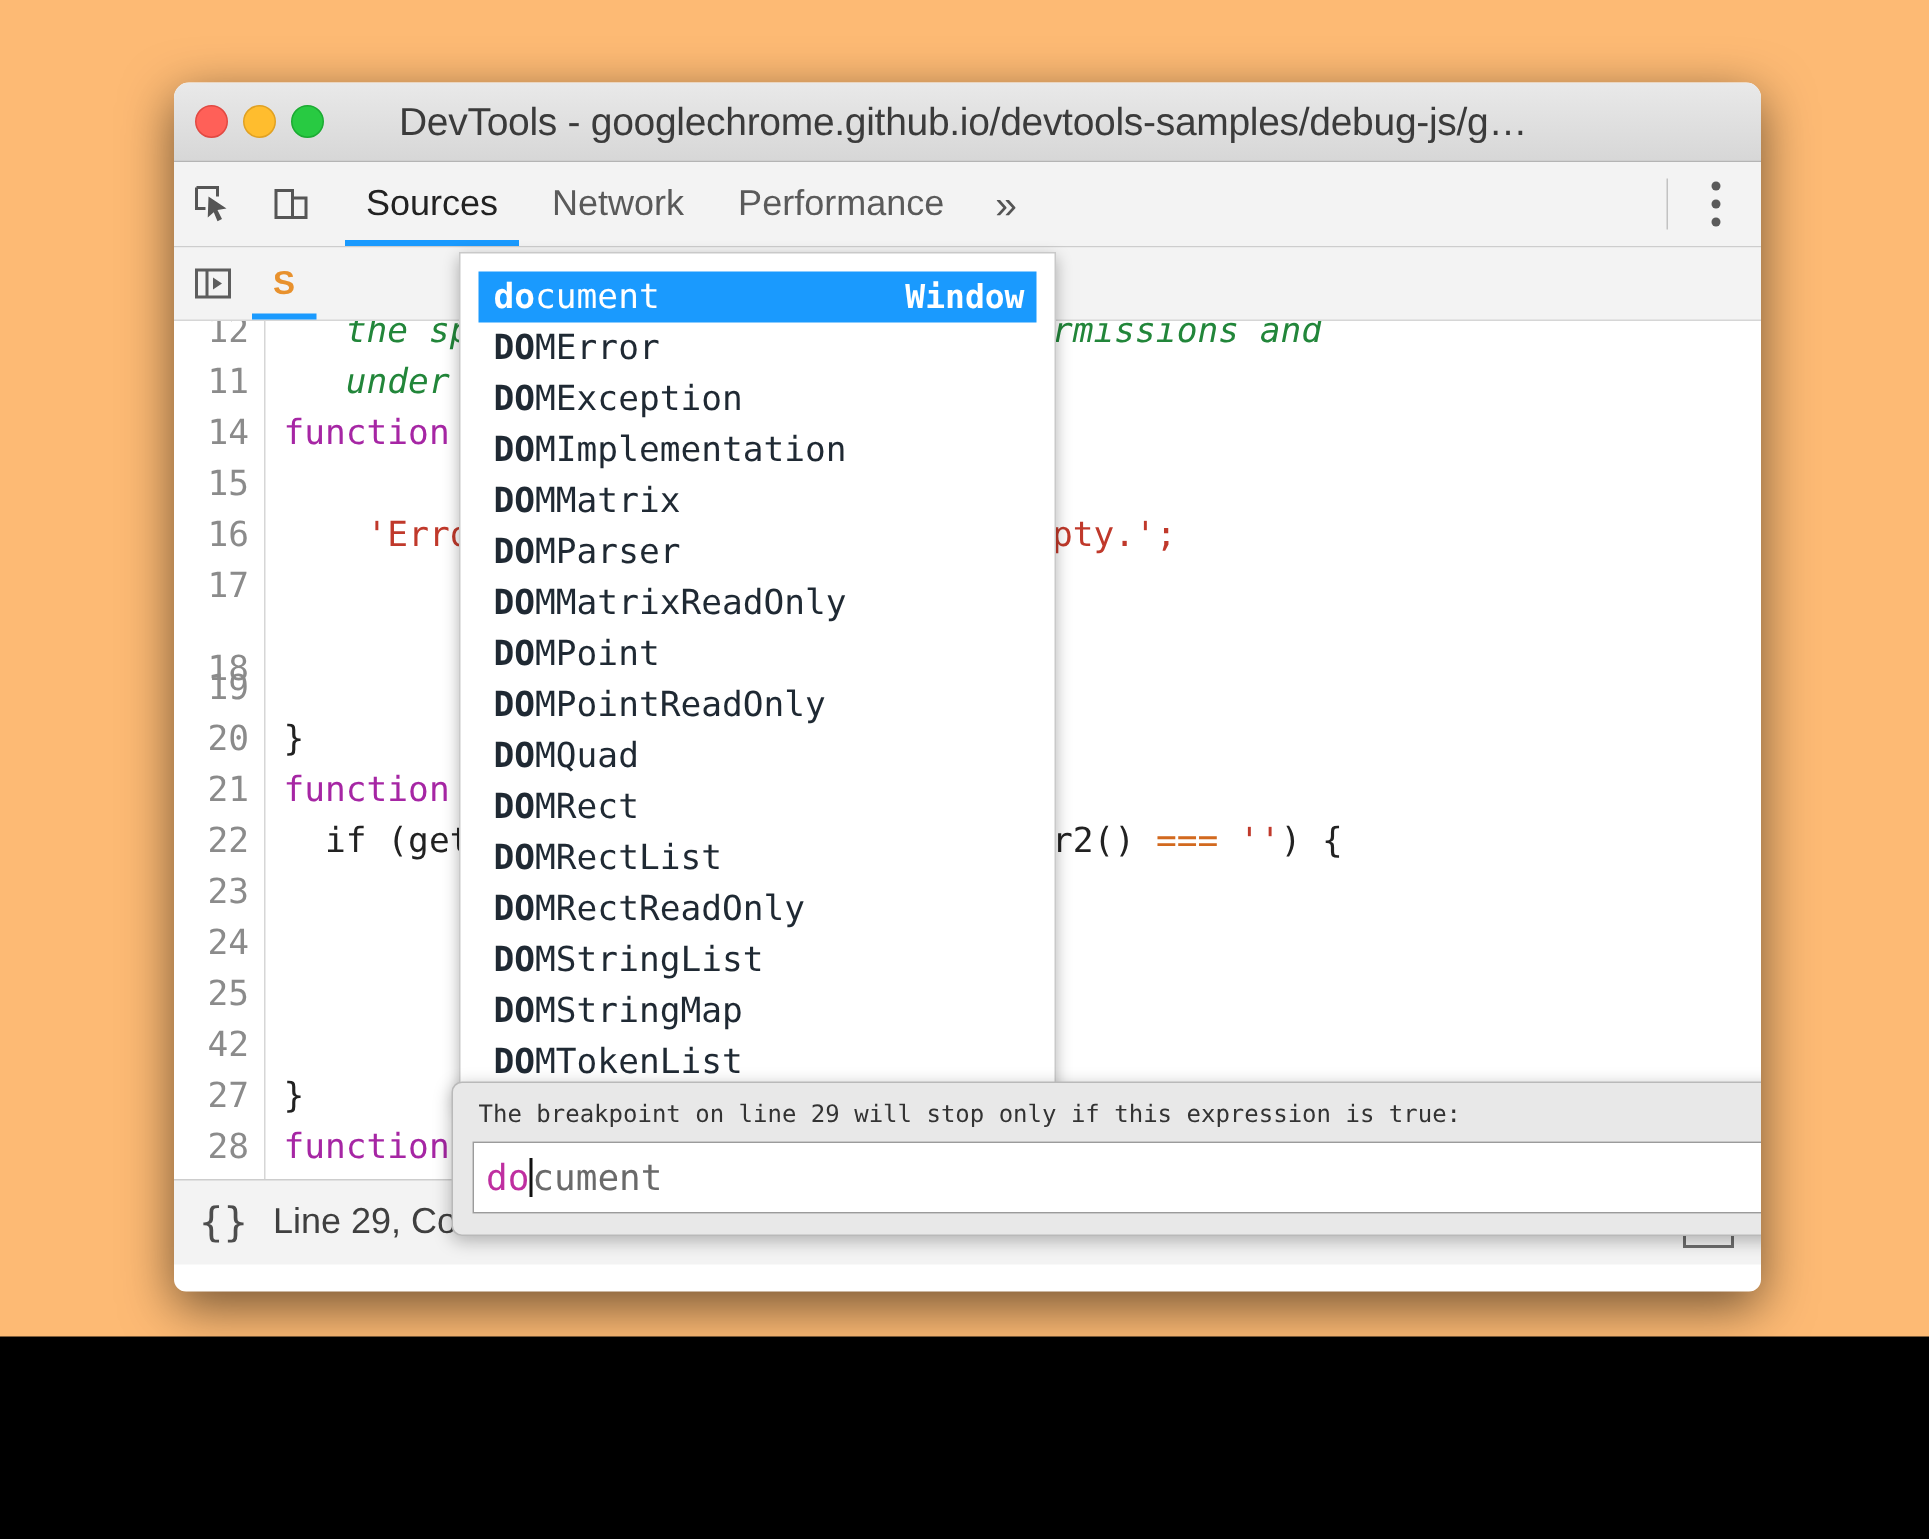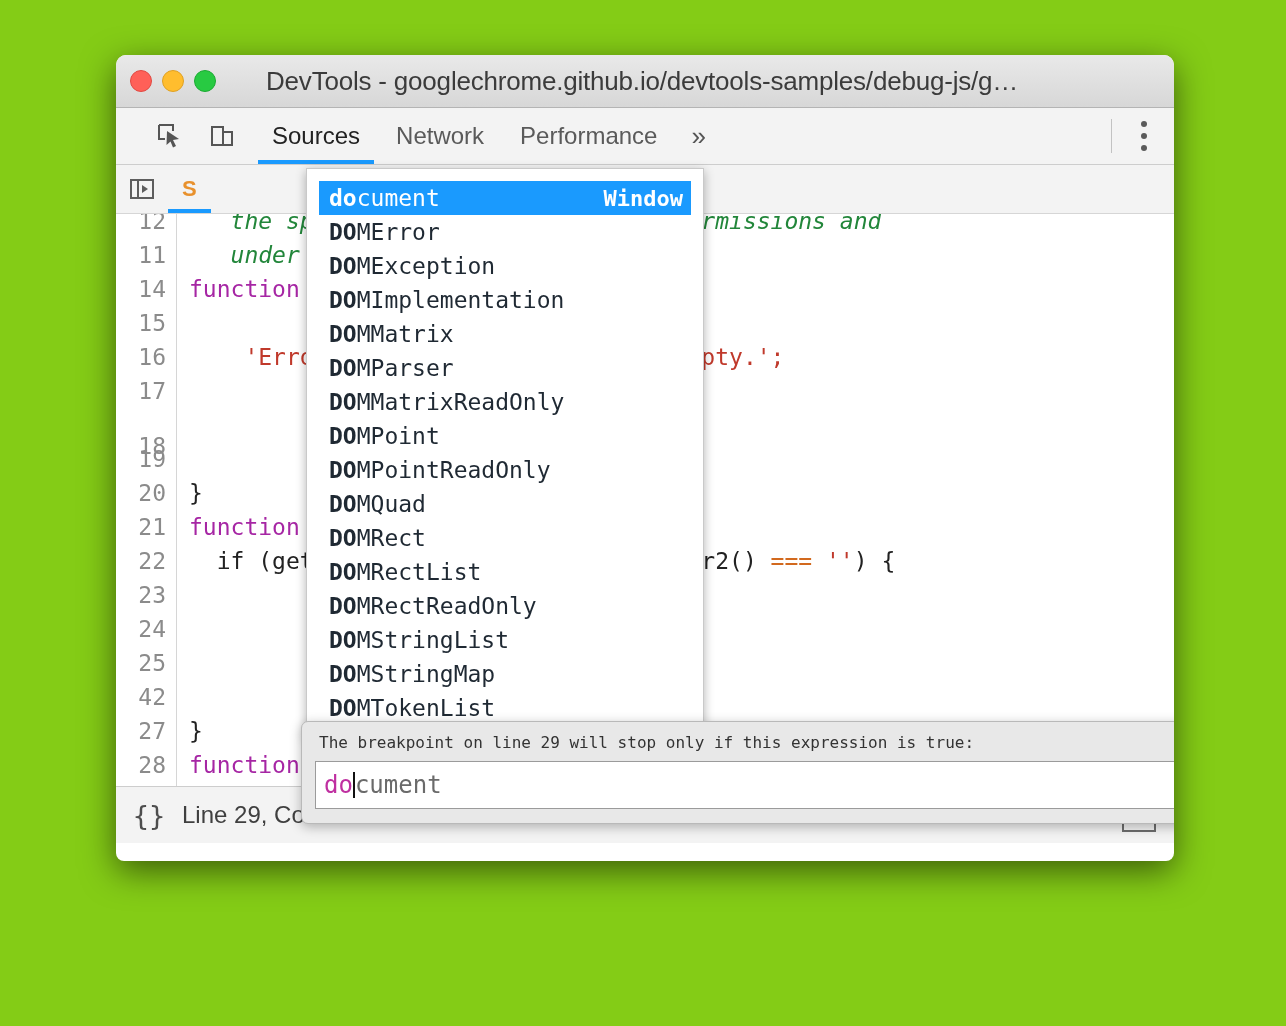--- a/index.html
+++ b/index.html
@@ -8,22 +8,22 @@
     background: #000000;
     width: 1286px;
     height: 1026px;
     overflow: hidden;
     font-family: "Liberation Sans", sans-serif;
   }
 
   #root {
     position: relative;
     width: 1286px;
-    height: 1026px;
-    background: #84cc16;
+    height: 891px;
+    background: #fdba74;
   }
 
   
   .window {
     position: absolute;
     left: 116px;
     top: 55px;
     width: 1058px;
     height: 806px;
     background: #ffffff;
@@ -71,21 +71,20 @@
   }
 
   
   .dt-toolbar {
     position: relative;
     height: 56px;
     background: #f3f3f3;
     border-bottom: 1px solid #cdcdcd;
     display: flex;
     align-items: stretch;
-    padding-left: 28px;
   }
   .icon-btn {
     width: 52px;
     display: flex;
     align-items: center;
     justify-content: center;
     cursor: default;
   }
   .tabs {
     display: flex;

